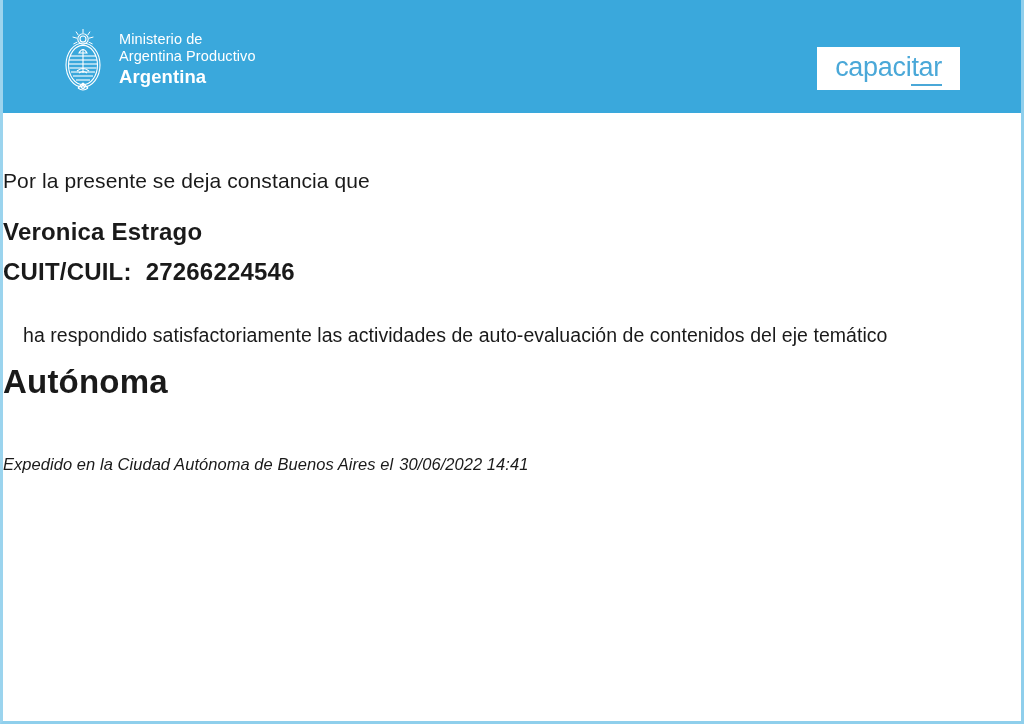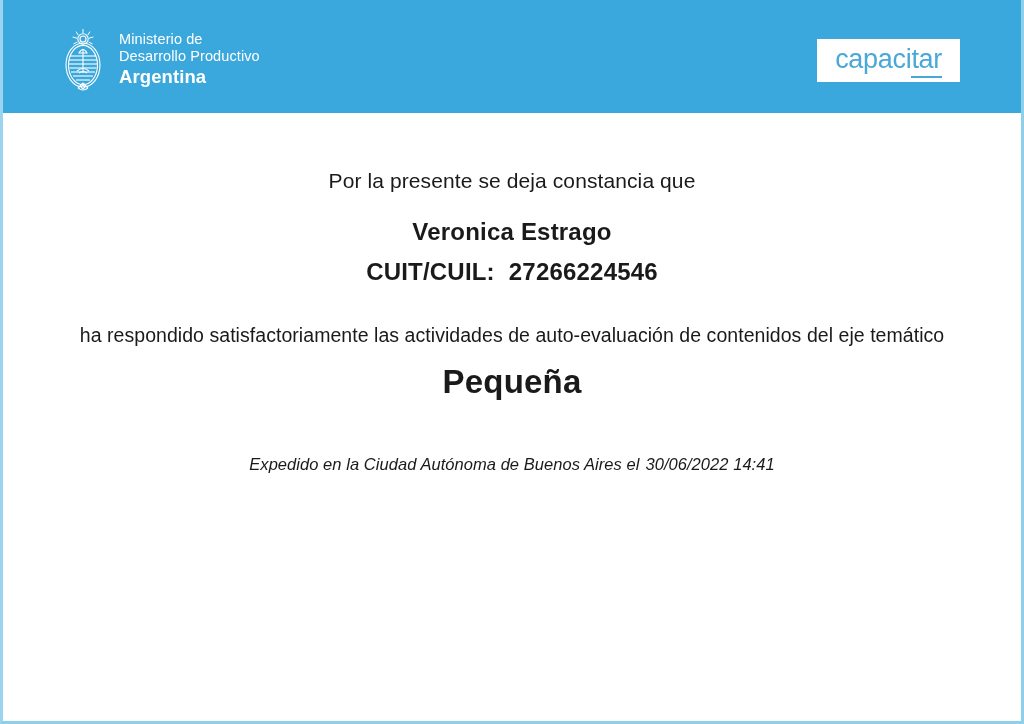--- a/index.html
+++ b/index.html
@@ -59,21 +59,21 @@
     font-size: 18.5px;
     font-weight: 700;
     letter-spacing: 0.1px;
     margin-top: 1px;
     white-space: nowrap;
   }
 
   .capacitar-logo {
     position: absolute;
     right: 64px;
-    top: 39px;
+    top: 47px;
     background: #ffffff;
     padding: 7px 18px 9px 18px;
     display: inline-block;
   }
   .capacitar-word {
     font-size: 27px;
     font-weight: 400;
     color: #4aa8d8;
     letter-spacing: -0.3px;
     line-height: 1;
@@ -85,21 +85,21 @@
   }
 
   
   .body-area {
     position: absolute;
     top: 113px;
     left: 0;
     right: 0;
     bottom: 0;
     color: #1a1a1a;
-    text-align: center;
+    text-align: left;
   }
   .line-intro {
     margin-top: 56px;
     font-size: 21px;
     font-weight: 400;
     letter-spacing: 0.1px;
   }
   .recipient-name {
     margin-top: 25px;
     font-size: 24px;
@@ -191,21 +191,21 @@
 
             <path d="M24 60 l-5 5"></path>
             <path d="M24 60 l5 5"></path>
             <path d="M19 65 q5 4 10 0"></path>
             <circle cx="24" cy="64" r="1.6"></circle>
           </g>
         </svg>
       </span>
       <span class="brand-text">
         <div class="brand-line1">Ministerio de</div>
-        <div class="brand-line2">Desarrollo Productivo</div>
+        <div class="brand-line2">Argentina Productivo</div>
         <div class="brand-line3">Argentina</div>
       </span>
     </div>
 
     <div class="capacitar-logo">
       <div class="capacitar-word"><span>capaci</span><span class="underlined">tar</span></div>
     </div>
   </div>
 
   <div class="body-area">
@@ -213,21 +213,21 @@
     <div class="line-intro">Por la presente se deja constancia que</div>
 
     <div class="recipient-name">Veronica Estrago</div>
 
     <div class="cuit-row">
       <span class="cuit-label">CUIT/CUIL:</span><span>27266224546</span>
     </div>
 
     <div class="line-body">ha respondido satisfactoriamente las actividades de auto-evaluación de contenidos del eje temático</div>
 
-    <div class="course-title">Pequeña</div>
+    <div class="course-title">Autónoma</div>
 
 
     <div class="issue-line">
       <span>Expedido en la Ciudad Autónoma de Buenos Aires el</span><span class="issue-date">30/06/2022 14:41</span>
     </div>
 
   </div>
 </div>
 
 </body></html>

